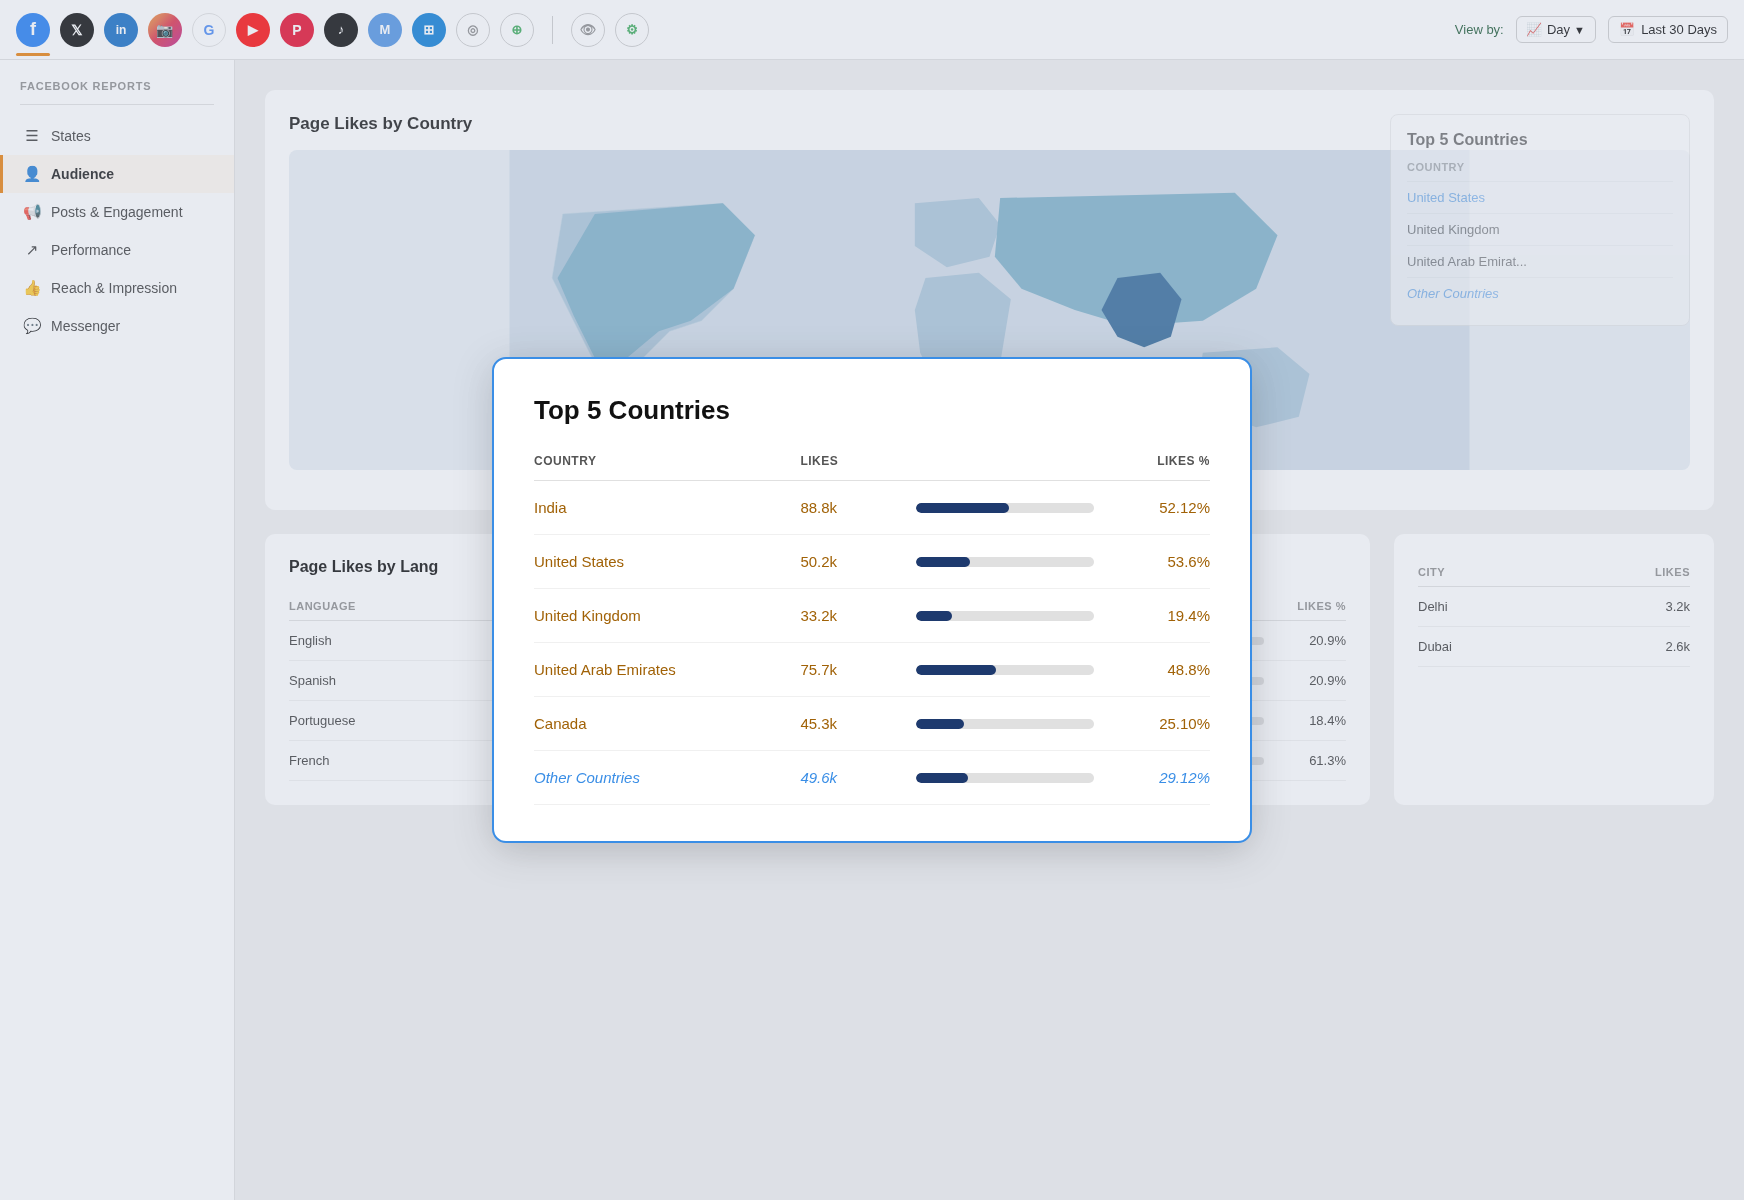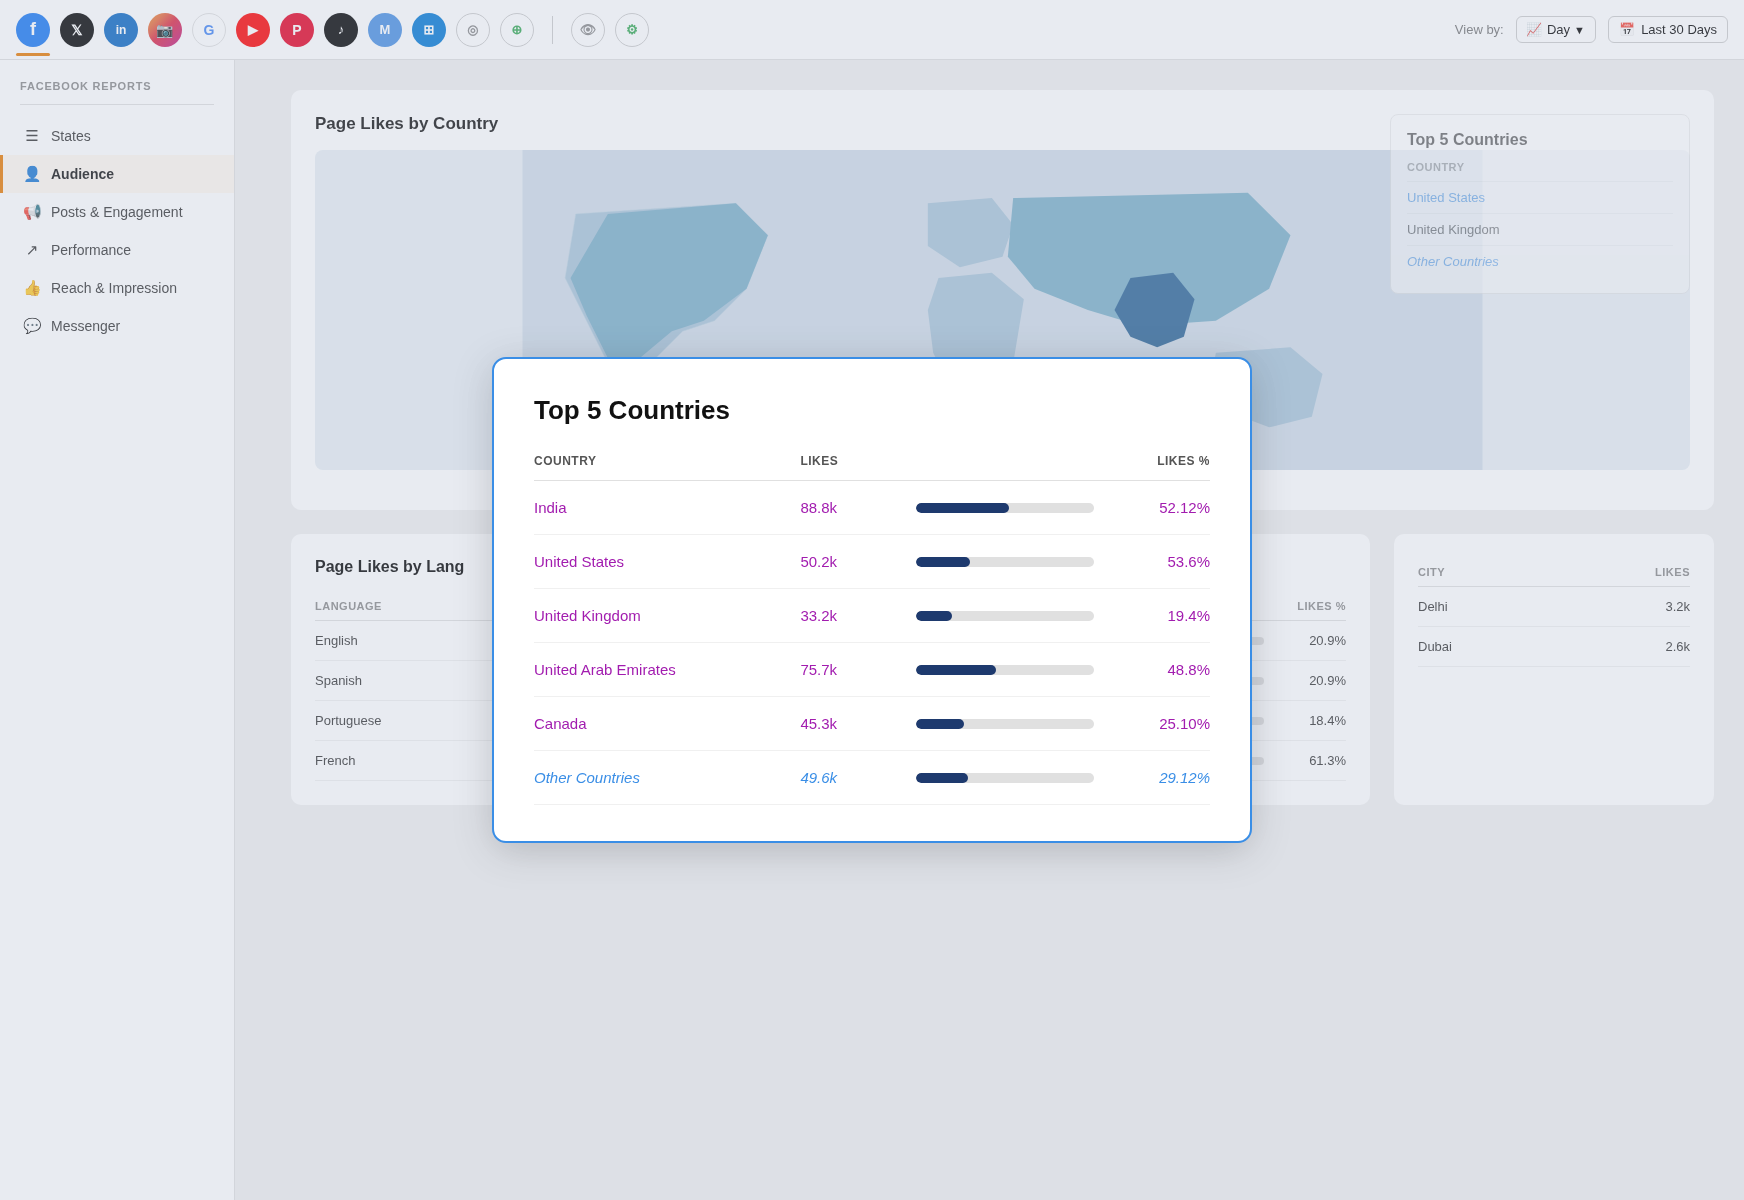--- a/index.html
+++ b/index.html
@@ -50,21 +50,21 @@
       background: #e87a00;
       border-radius: 2px;
     }
     .nav-right {
       display: flex;
       align-items: center;
       gap: 12px;
       margin-left: auto;
     }
     .view-by-label {
-      color: #737373;
+      color: #14532d;
       font-size: 13px;
       margin-left: 16px;
     }
     .view-by-btn {
       display: flex;
       align-items: center;
       gap: 4px;
       background: #fff;
       border: 1px solid #ccc;
       border-radius: 6px;
@@ -81,21 +81,20 @@
       border-radius: 6px;
       padding: 5px 10px;
       font-size: 13px;
       cursor: pointer;
     }
 
     
     .layout {
       display: flex;
       height: calc(1200px - 60px);
-      gap: 26px;
     }
 
     
     .sidebar {
       width: 235px;
       background: #fff;
       border-right: 1px solid #e0e0e0;
       padding: 20px 0;
       flex-shrink: 0;
     }
@@ -301,21 +300,21 @@
     .modal-col-country { flex: 1.5; }
     .modal-col-likes { width: 100px; }
     .modal-col-bar { flex: 1; margin: 0 16px; }
     .modal-col-pct { width: 100px; text-align: right; }
     .modal-row {
       display: flex;
       align-items: center;
       padding: 18px 0;
       border-bottom: 1px solid #f0f0f0;
       font-size: 15px;
-      color: #a21caf;
+      color: #a16207;
     }
     .modal-row.other {
       color: #3a8ee6;
       font-style: italic;
     }
     .modal-bar-bg {
       height: 10px;
       background: #e0e0e0;
       border-radius: 5px;
       overflow: hidden;
@@ -467,20 +466,23 @@
       <div class="top5-sidebar-panel" style="opacity:0.6;">
         <div class="top5-panel-title">Top 5 Countries</div>
         <div class="top5-col-header">COUNTRY</div>
         <div class="top5-row">
           <span class="top5-country" style="color:#3a8ee6;">United States</span>
         </div>
         <div class="top5-row">
           <span class="top5-country">United Kingdom</span>
         </div>
         <div class="top5-row">
+          <span class="top5-country">United Arab Emirat...</span>
+        </div>
+        <div class="top5-row">
           <span class="top5-country" style="color:#3a8ee6;font-style:italic;cursor:pointer;">Other Countries</span>
         </div>
       </div>
     </div>
 
     <div class="bottom-section">
 
       <div class="lang-table">
         <div class="lang-table-title">Page Likes by Lang</div>
         <div class="table-header">

